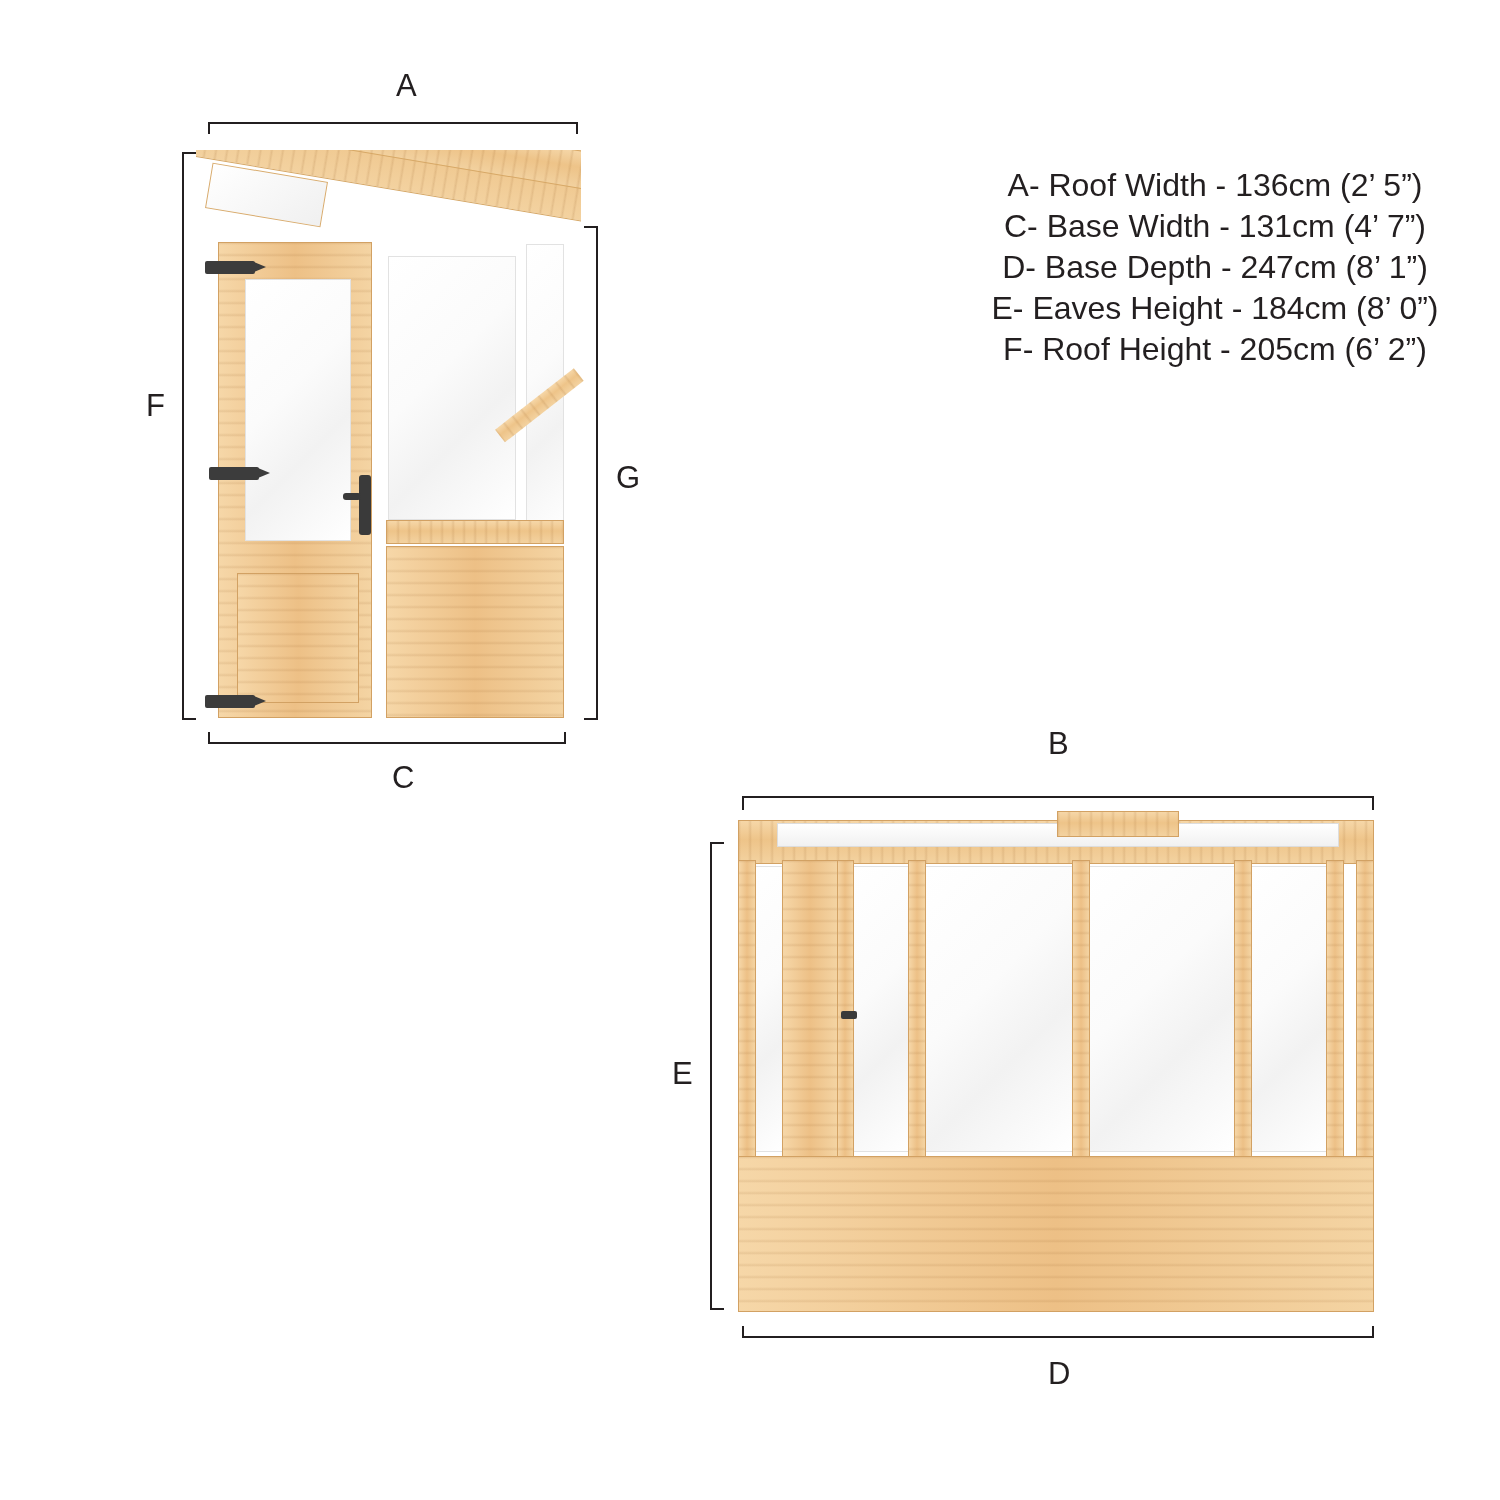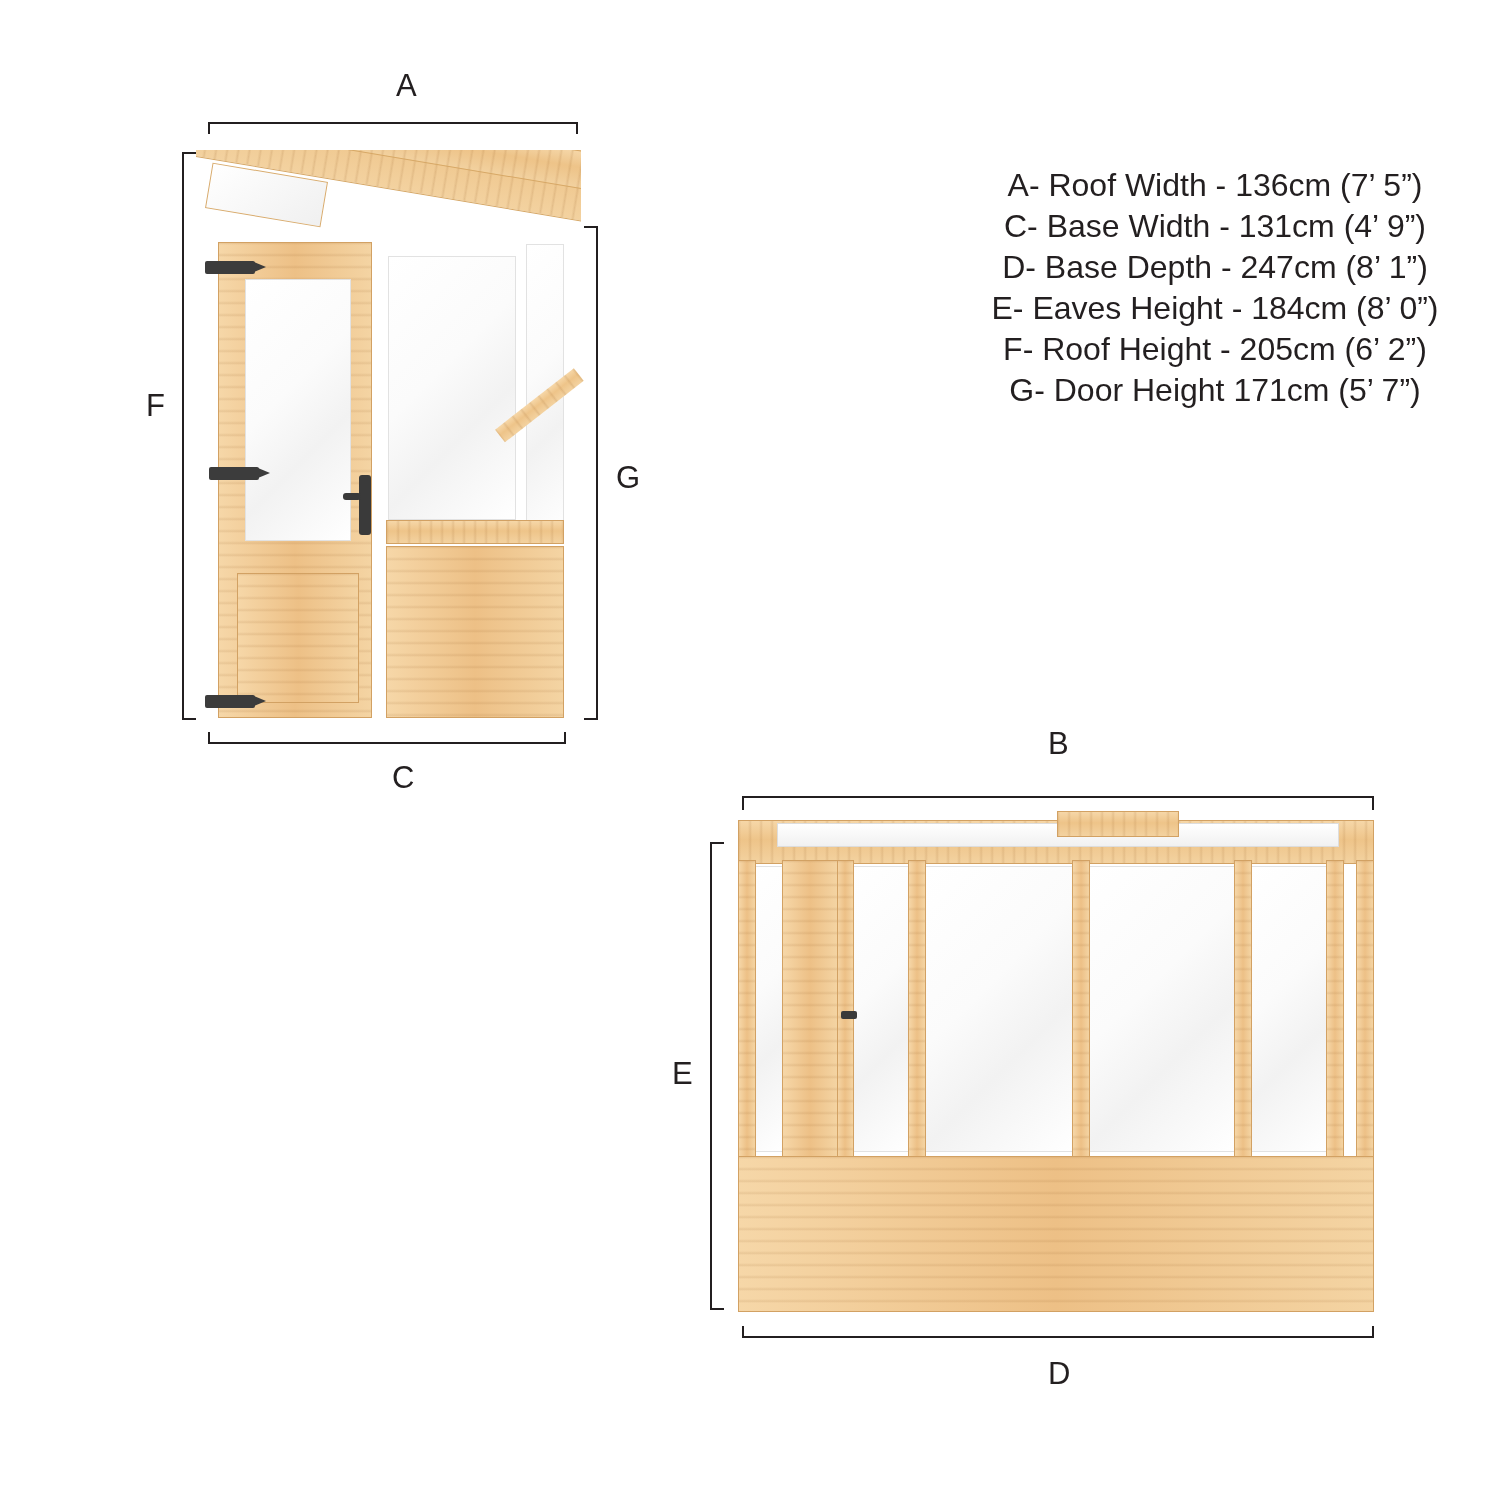--- a/index.html
+++ b/index.html
@@ -121,26 +121,25 @@
   .sv-pane{position:absolute;top:6px;height:284px;}
   .sv-door{position:absolute;left:44px;top:0;width:54px;height:296px;}
   .sv-door-handle{position:absolute;left:58px;top:150px;width:16px;height:8px;background:#3a3a3a;border-radius:2px;}
 </style>
 </head>
 <body>
 
 <div class="stage">
 
   <div class="spec-list">
-    <div class="spec-line">A- Roof Width - 136cm (7’ 5”)</div>
-    <div class="spec-line">C- Base Width - 131cm (4’ 9”)</div>
+    <div class="spec-line">A- Roof Width - 136cm (2’ 5”)</div>
+    <div class="spec-line">C- Base Width - 131cm (4’ 7”)</div>
     <div class="spec-line">D- Base Depth - 247cm (8’ 1”)</div>
     <div class="spec-line">E- Eaves Height - 184cm (8’ 0”)</div>
     <div class="spec-line">F- Roof Height - 205cm (6’ 2”)</div>
-    <div class="spec-line">G- Door Height 171cm (5’ 7”)</div>
   </div>
 
   <div class="front-view">
 
     <div class="fv-roof">
       <div class="slab wood"></div>
       <div class="slab2 wood"></div>
       <div class="fv-vent"></div>
     </div>
 

